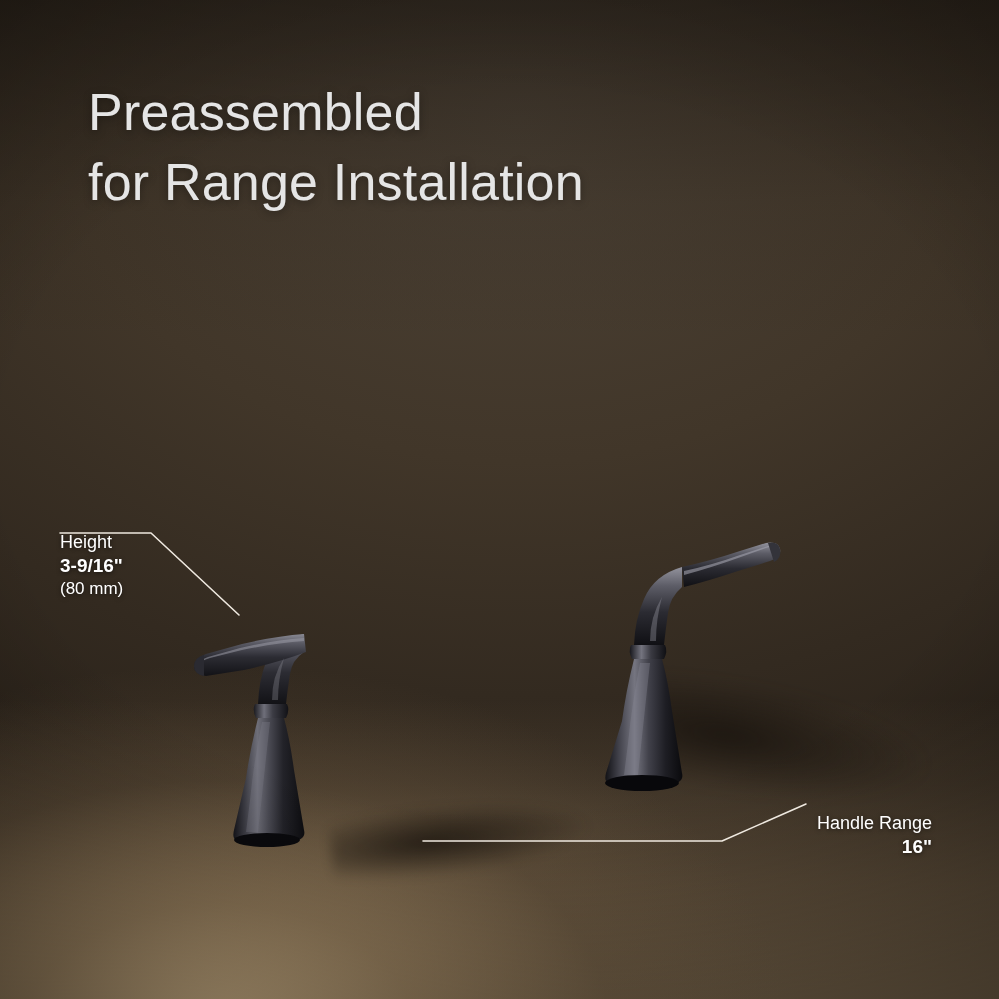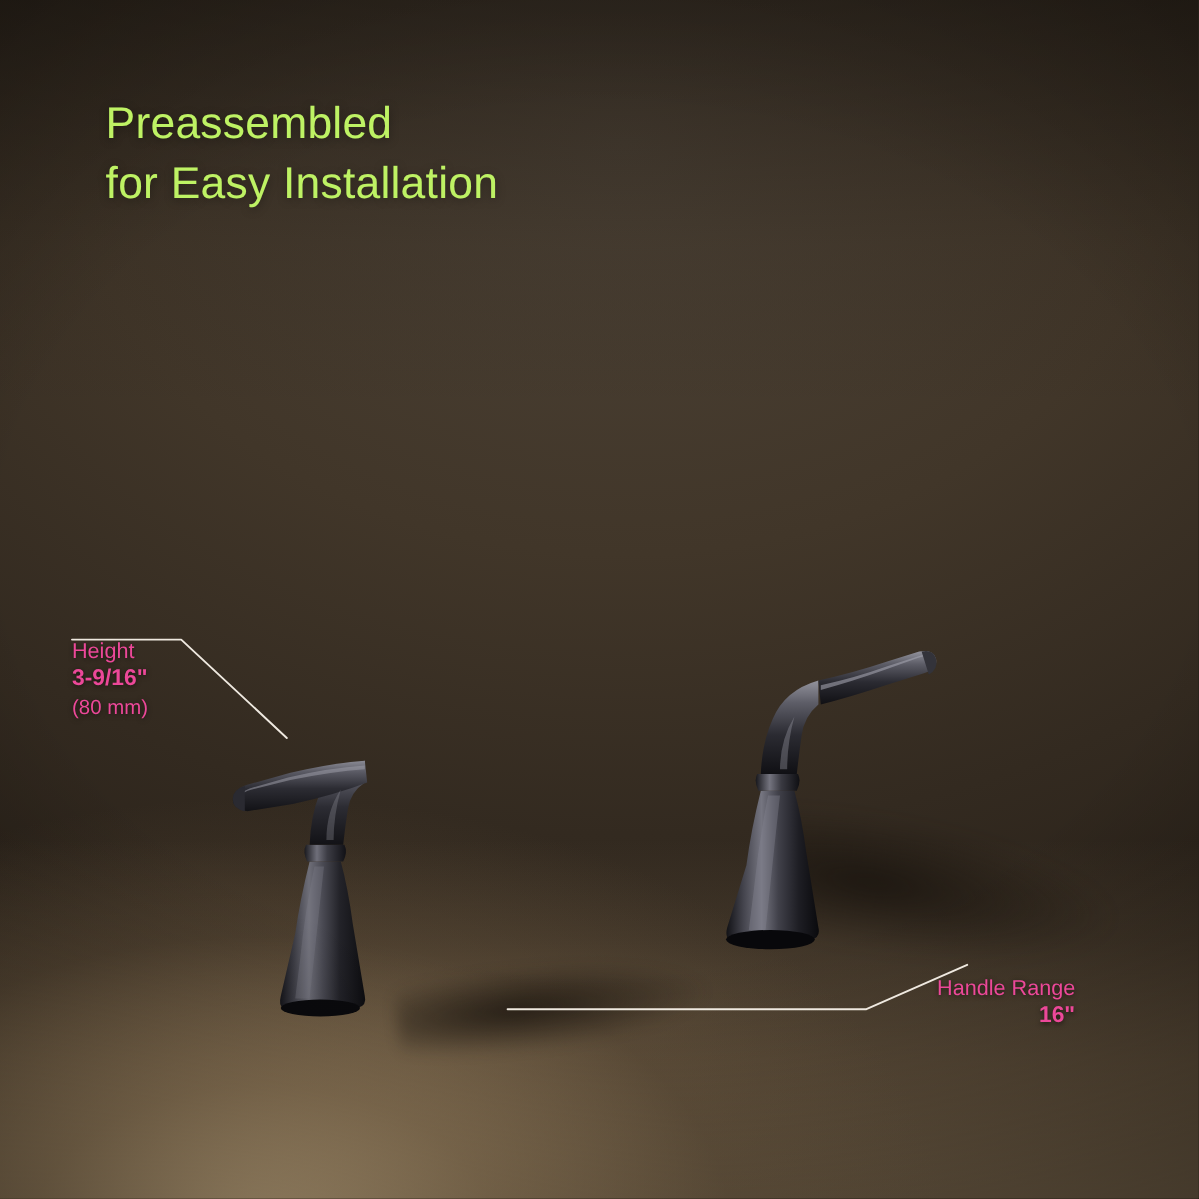--- a/index.html
+++ b/index.html
@@ -52,50 +52,50 @@
     left: 0; right: 0; top: 0;
     height: 340px;
     background: linear-gradient(180deg, rgba(24,19,14,0.55) 0%, rgba(24,19,14,0.12) 60%, rgba(24,19,14,0) 100%);
   }
 
   
   .headline {
     position: absolute;
     left: 88px;
     top: 78px;
-    color: #bef264;
-    font-size: 37px;
+    color: #e5e5e5;
+    font-size: 52px;
     font-weight: 400;
     line-height: 1.34;
     letter-spacing: 0.2px;
     text-shadow: 0 2px 8px rgba(0,0,0,0.35);
   }
   .headline .l2 { display: block; }
 
   
   .callout {
     position: absolute;
-    color: #ec4899;
+    color: #ffffff;
     text-shadow: 0 1px 4px rgba(0,0,0,0.55);
     line-height: 1.28;
   }
   .callout .c-label { font-size: 18px; font-weight: 400; }
   .callout .c-value { font-size: 19px; font-weight: 700; }
   .callout .c-metric { font-size: 17px; font-weight: 400; }
 
   #callout-height {
     left: 60px;
     top: 531px;
     text-align: left;
   }
   #callout-height .c-value,
   #callout-height .c-metric { display: block; }
 
   #callout-range {
-    left: 676px;
+    left: 712px;
     top: 812px;
     width: 220px;
     text-align: right;
   }
   #callout-range .c-value,
   #callout-range .c-metric { display: block; }
 
   .leader-svg {
     position: absolute;
     left: 0; top: 0;
@@ -229,21 +229,21 @@
 
   <svg class="leader-svg" viewBox="0 0 999 999">
 
     <path d="M60,533 L151,533 L239,615" fill="none" stroke="#efe9e0" stroke-width="1.6" stroke-linecap="round" stroke-linejoin="round"></path>
 
     <path d="M423,841 L722,841 L806,804" fill="none" stroke="#efe9e0" stroke-width="1.6" stroke-linecap="round" stroke-linejoin="round"></path>
   </svg>
 
   <div class="headline">
     <span>Preassembled</span>
-    <span class="l2">for Easy Installation</span>
+    <span class="l2">for Range Installation</span>
   </div>
 
   <div class="callout" id="callout-height">
     <span class="c-label">Height</span>
     <span class="c-value">3-9/16"</span>
     <span class="c-metric">(80 mm)</span>
   </div>
 
   <div class="callout" id="callout-range">
     <span class="c-label">Handle Range</span>

